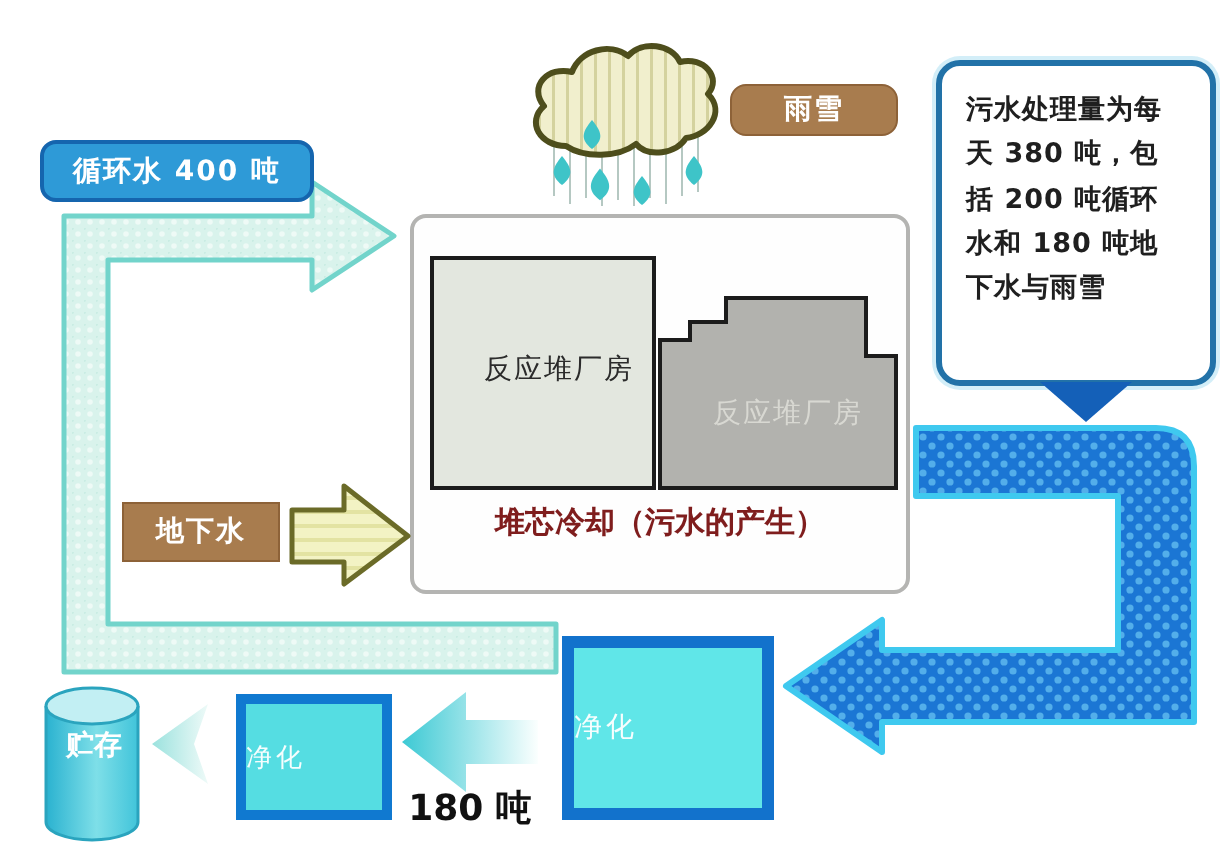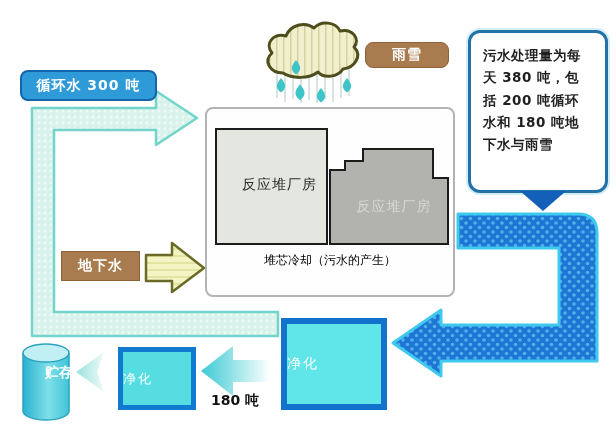--- a/index.html
+++ b/index.html
@@ -23,32 +23,32 @@
   }
   .reactor{
     left:215px;top:128px;width:113px;height:117px;
     background:#e3e7df;border:2px solid #1c1c1c;z-index:3;
   }
   .reactor-label{left:215px;top:176px;width:113px;text-align:center;
     font-size:14px;color:#2b2b2b;letter-spacing:1px;z-index:10;padding-left:16px;}
   .turbine-label{left:340px;top:198px;width:108px;text-align:center;
     font-size:14px;color:#d8d8d2;letter-spacing:1px;z-index:10;}
   .caption{left:207px;top:252px;width:246px;text-align:center;
-    font-size:12px;font-weight:normal;color:#000000;z-index:10;}
+    font-size:15px;font-weight:bold;color:#7f1d1d;z-index:10;}
   
   .purify{display:flex;align-items:center;justify-content:flex-start;
     color:rgba(255,255,255,.95);font-size:14px;letter-spacing:2px;z-index:3;}
   .purify-main{left:281px;top:318px;width:106px;height:92px;
     background:#60e6e8;border:6px solid #1272cc;}
   .purify-secondary{left:118px;top:347px;width:78px;height:63px;
     background:#55dde2;border:5px solid #1079d0;font-size:13px;}
   .storage-label{left:25px;top:364px;width:44px;text-align:center;
-    color:#fff;font-size:14px;font-weight:bold;z-index:10;margin-left:12px;}
+    color:#fff;font-size:14px;font-weight:bold;z-index:10;}
   .amount180{left:203px;top:392px;width:64px;text-align:center;
-    font-size:14px;font-weight:bold;color:#111;z-index:10;}
+    font-size:18px;font-weight:bold;color:#111;z-index:10;}
   
   .callout{
     left:468px;top:30px;width:140px;height:163px;
     background:#fff;border:3px solid #2272a8;border-radius:12px;
     box-shadow:0 0 0 2px rgba(130,205,235,.35);
     padding:11px 20px 8px 12px;z-index:4;
   }
   .callout-text{font-size:13.5px;font-weight:600;line-height:1.65;
     color:#1f1f1f;letter-spacing:.5px;}
   .callout-pointer{
@@ -165,21 +165,21 @@
     </g>
   </svg>
 
   <div class="abs purify purify-main">
     <span>净化</span>
   </div>
   <div class="abs purify purify-secondary">
     <span>净化</span>
   </div>
 
-  <div class="abs tag tag-blue lbl-circ">循环水 300 吨</div>
+  <div class="abs tag tag-blue lbl-circ">循环水 400 吨</div>
   <div class="abs tag tag-brown lbl-rain">雨雪</div>
   <div class="abs tag tag-brown lbl-ground">地下水</div>
   <div class="abs reactor-label">反应堆厂房</div>
   <div class="abs turbine-label">反应堆厂房</div>
   <div class="abs caption">堆芯冷却（污水的产生）</div>
   <div class="abs storage-label">贮存</div>
   <div class="abs amount180">180 吨</div>
 
 </div>
 

